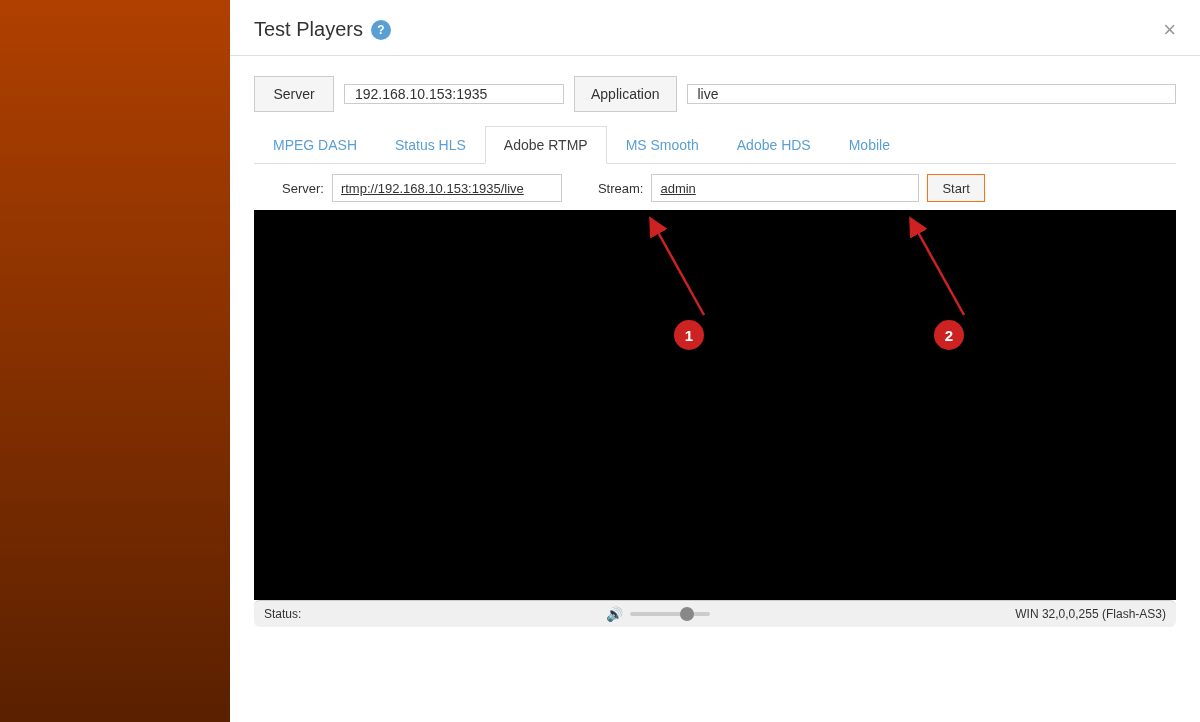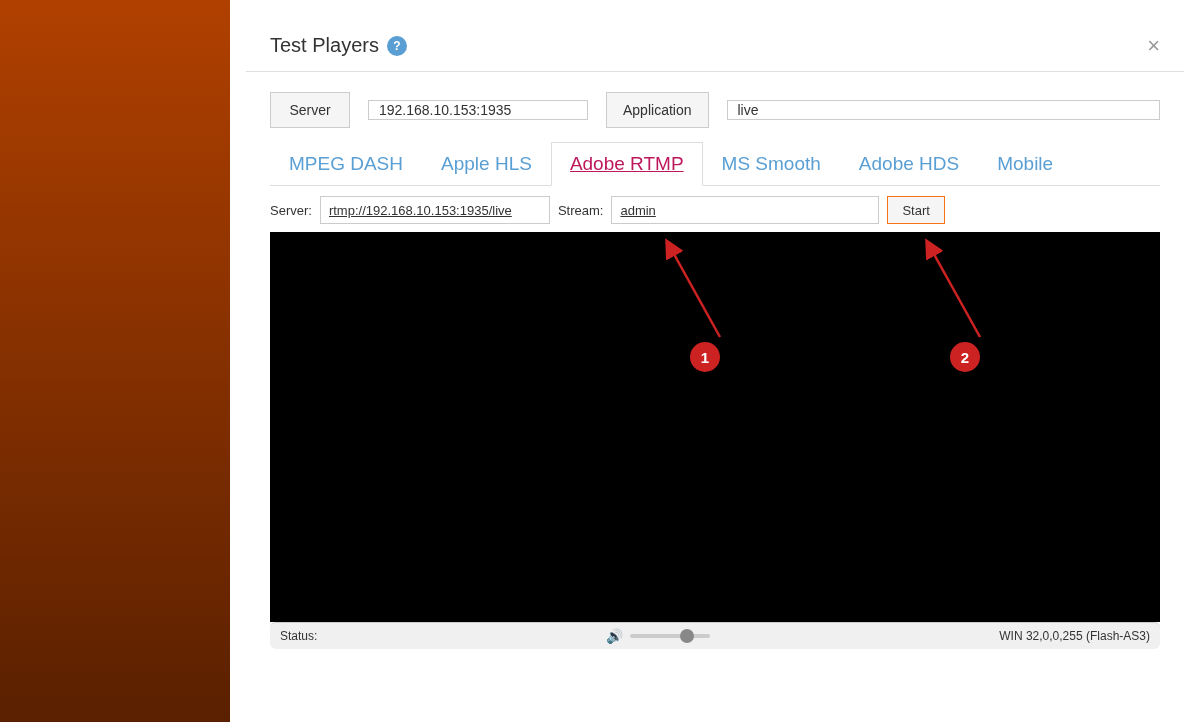--- a/index.html
+++ b/index.html
@@ -15,21 +15,21 @@
     .sidebar {
       width: 230px;
       min-height: 722px;
       background: linear-gradient(to bottom, #b04000, #5a2000);
       flex-shrink: 0;
     }
     .modal-container {
       flex: 1;
       background: #fff;
       min-height: 722px;
-      padding: 16px;
+      padding: 0;
       position: relative;
     }
     .modal-header {
       display: flex;
       align-items: center;
       justify-content: space-between;
       padding: 18px 24px 14px 24px;
       border-bottom: 1px solid #e0e0e0;
     }
     .modal-title {
@@ -61,21 +61,21 @@
       border: none;
       line-height: 1;
     }
     .modal-body {
       padding: 20px 24px;
     }
     .field-row {
       display: flex;
       align-items: center;
       margin-bottom: 14px;
-      gap: 18px;
+      gap: 10px;
     }
     .field-label {
       display: inline-flex;
       align-items: center;
       justify-content: center;
       padding: 6px 16px;
       border: 1px solid #ccc;
       background: #f5f5f5;
       color: #333;
       font-size: 14px;
@@ -95,47 +95,47 @@
     .tabs-row {
       display: flex;
       border-bottom: 1px solid #ddd;
       margin-bottom: 0;
       margin-top: 8px;
     }
     .tab {
       padding: 10px 18px;
       cursor: pointer;
       color: #5a9fd4;
-      font-size: 19px;
+      font-size: 14px;
       border: 1px solid transparent;
       border-bottom: none;
       margin-bottom: -1px;
       background: none;
     }
     .tab.active {
-      color: #be185d;
+      color: #404040;
       border-color: #ddd;
       border-bottom: 1px solid #fff;
       background: #fff;
-      text-decoration: underline;
     }
     .player-area {
       padding: 0 0 0 0;
     }
     .player-controls-row {
       display: flex;
       align-items: center;
       gap: 8px;
       padding: 10px 0 8px 0;
       font-size: 13px;
       color: #333;
     }
     .player-controls-row .ctrl-label {
       font-weight: normal;
       color: #333;
+      margin-left: 28px;
     }
     .player-controls-row .ctrl-input {
       height: 28px;
       border: 1px solid #ccc;
       padding: 2px 8px;
       font-size: 13px;
       color: #333;
       outline: none;
       text-decoration: underline;
     }
@@ -233,21 +233,21 @@
     <div class="field-row">
       <span class="field-label">Server</span>
       <input class="field-input" type="text" style="max-width: 220px;" value="192.168.10.153:1935">
       <span class="field-label">Application</span>
       <input class="field-input" type="text" value="live" style="">
     </div>
 
 
     <div class="tabs-row">
       <div class="tab">MPEG DASH</div>
-      <div class="tab">Apple HLS</div>
+      <div class="tab">Status HLS</div>
       <div class="tab active">Adobe RTMP</div>
       <div class="tab">MS Smooth</div>
       <div class="tab">Adobe HDS</div>
       <div class="tab">Mobile</div>
     </div>
 
     <div class="player-area">
       <div class="player-controls-row">
         <span class="ctrl-label">Server:</span>
         <input class="ctrl-input ctrl-input-server" type="text" value="rtmp://192.168.10.153:1935/live" style="">

